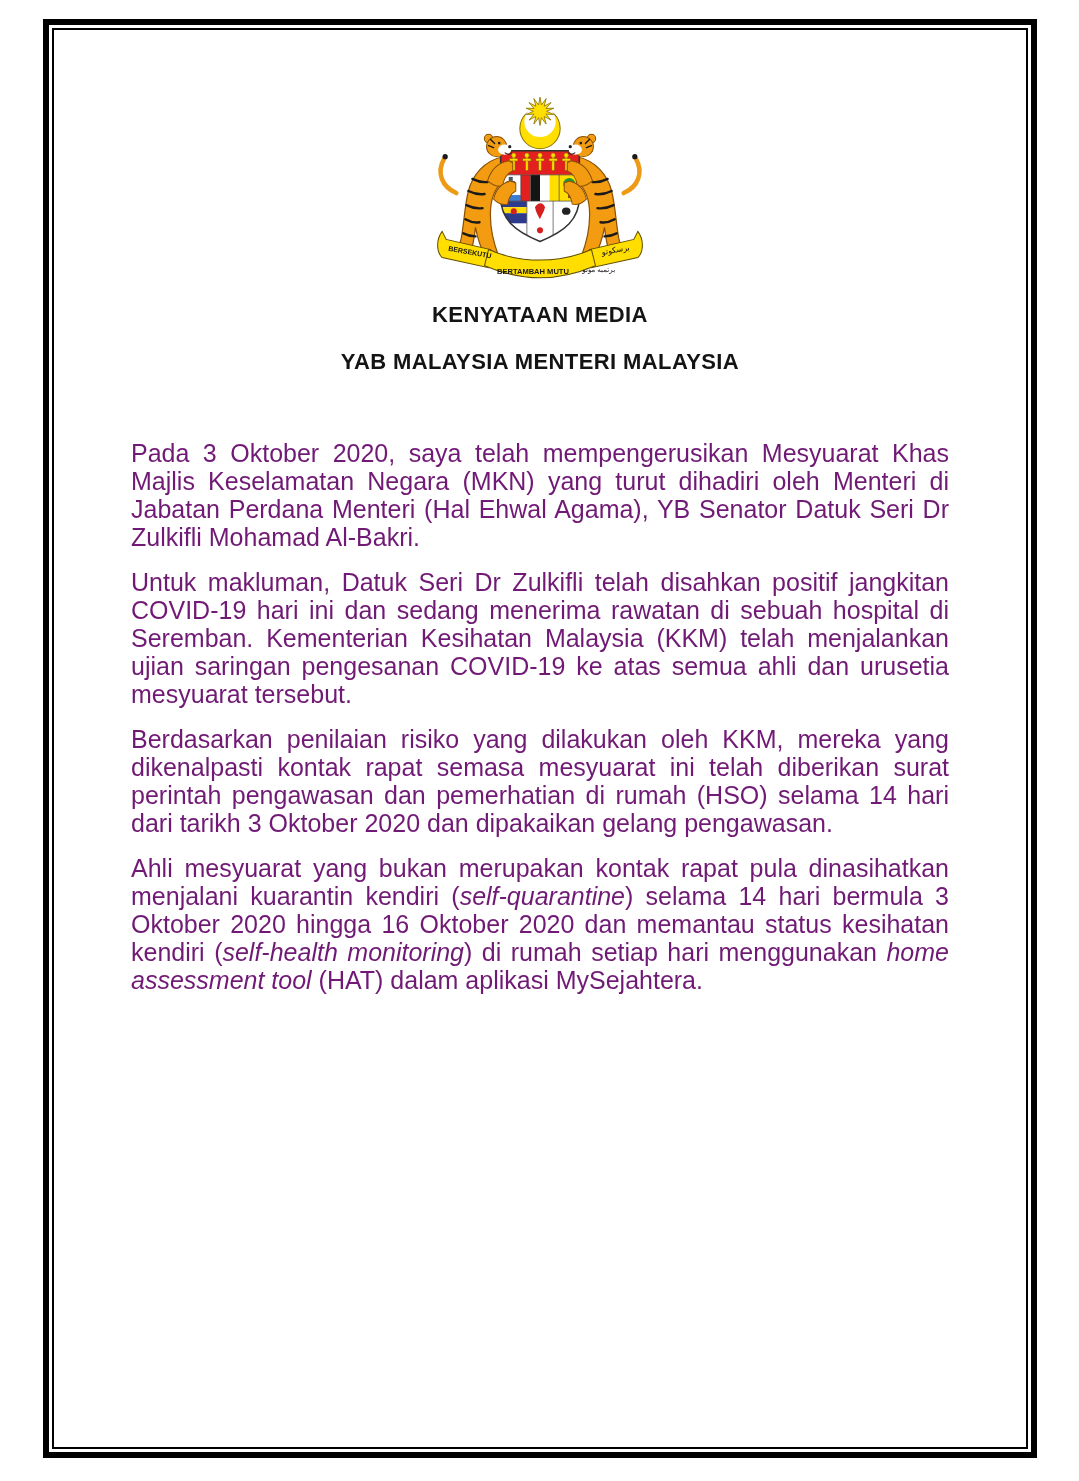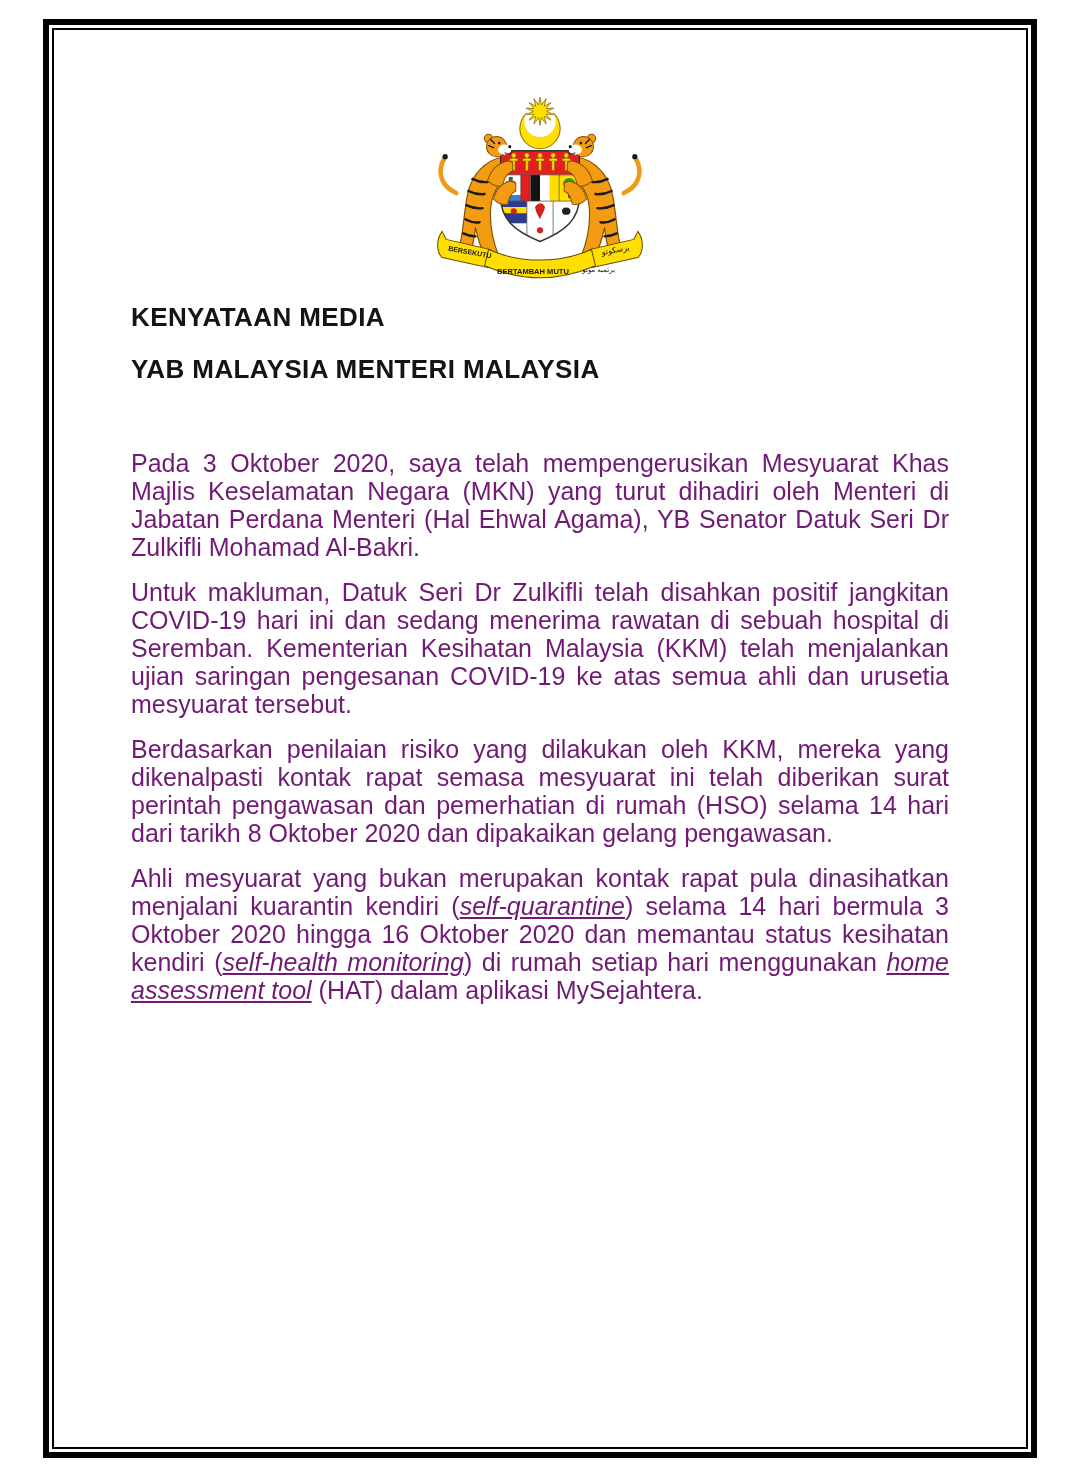--- a/index.html
+++ b/index.html
@@ -23,38 +23,39 @@
     width: 100%; height: 100%;
     border: 2px solid #000000;
     padding: 0 77px;
   }
   .emblem-wrap {
     width: 232px;
     margin: 62px auto 0;
     text-align: center;
   }
   h1.doc-title, h2.doc-subtitle {
-    font-size: 26px;
+    text-align: center;
+    font-size: 22px;
     font-weight: bold;
     letter-spacing: 0.4px;
     color: #141414;
   }
   h1.doc-title { margin: 12px 0 0; }
   h2.doc-subtitle { margin: 21px 0 0; }
   .doc-body {
     margin-top: 64px;
   }
   .doc-body p {
     margin: 0 0 17px 0;
     font-size: 25px;
     line-height: 28px;
     text-align: justify;
     color: #701a75;
   }
-  .doc-body p span.it { font-style: italic; text-decoration: underline; }
+  .doc-body p span.it { font-style: italic; }
 </style>
 </head>
 <body>
 
 <div class="page">
   <div class="frame-outer">
     <div class="frame-inner">
 
       <div class="emblem-wrap">
         <svg width="232" height="194" viewBox="0 0 230 192">
@@ -173,19 +174,19 @@
           </g>
         </svg>
       </div>
 
       <h1 class="doc-title">KENYATAAN MEDIA</h1>
       <h2 class="doc-subtitle">YAB MALAYSIA MENTERI MALAYSIA</h2>
 
       <main class="doc-body">
           <p><span>Pada 3 Oktober 2020, saya telah mempengerusikan Mesyuarat Khas Majlis Keselamatan Negara (MKN) yang turut dihadiri oleh Menteri di Jabatan Perdana Menteri (Hal Ehwal Agama), YB Senator Datuk Seri Dr Zulkifli Mohamad Al-Bakri.</span></p>
           <p><span>Untuk makluman, Datuk Seri Dr Zulkifli telah disahkan positif jangkitan COVID-19 hari ini dan sedang menerima rawatan di sebuah hospital di Seremban. Kementerian Kesihatan Malaysia (KKM) telah menjalankan ujian saringan pengesanan COVID-19 ke atas semua ahli dan urusetia mesyuarat tersebut.</span></p>
-          <p><span>Berdasarkan penilaian risiko yang dilakukan oleh KKM, mereka yang dikenalpasti kontak rapat semasa mesyuarat ini telah diberikan surat perintah pengawasan dan pemerhatian di rumah (HSO) selama 14 hari dari tarikh 8 Oktober 2020 dan dipakaikan gelang pengawasan.</span></p>
+          <p><span>Berdasarkan penilaian risiko yang dilakukan oleh KKM, mereka yang dikenalpasti kontak rapat semasa mesyuarat ini telah diberikan surat perintah pengawasan dan pemerhatian di rumah (HSO) selama 14 hari dari tarikh 3 Oktober 2020 dan dipakaikan gelang pengawasan.</span></p>
           <p><span>Ahli mesyuarat yang bukan merupakan kontak rapat pula dinasihatkan menjalani kuarantin kendiri (</span><span class="it">self-quarantine</span><span>) selama 14 hari bermula 3 Oktober 2020 hingga 16 Oktober 2020 dan memantau status kesihatan kendiri (</span><span class="it">self-health monitoring</span><span>) di rumah setiap hari menggunakan </span><span class="it">home assessment tool</span><span> (HAT) dalam aplikasi MySejahtera.</span></p>
         </main>
 
     </div>
   </div>
 </div>
 
 </body></html>

